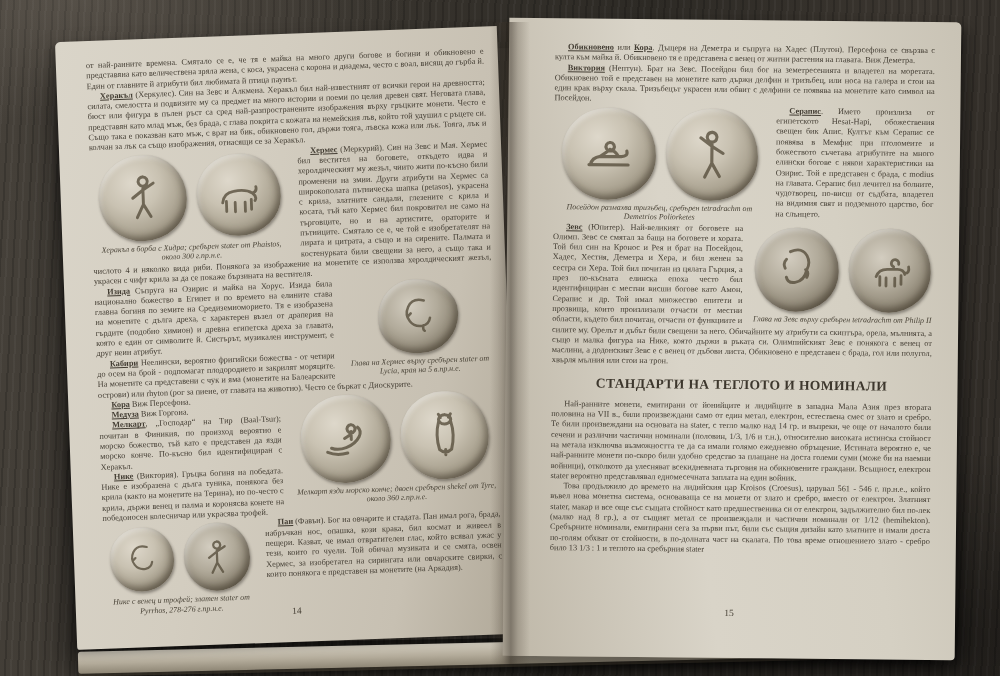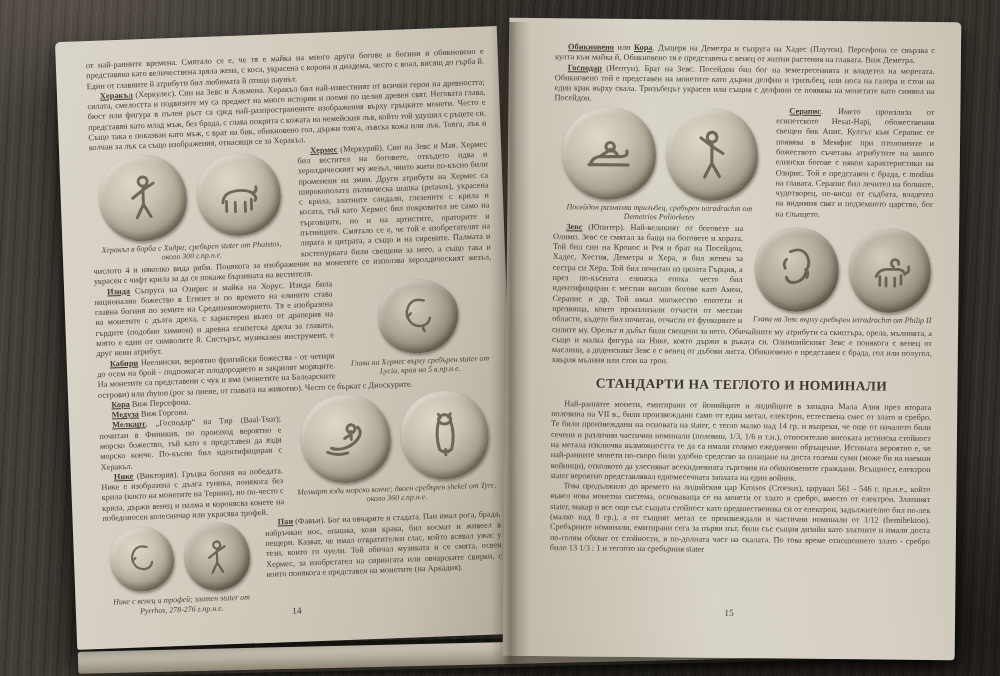--- a/index.html
+++ b/index.html
@@ -145,21 +145,21 @@
       </span>
 
       <p class="entry"><span class="term">Пан</span><span> (Фавън). Бог на овчарите и стадата. Пан имал рога, брада, набръчкан нос, опашка, кози крака, бил космат и живеел в пещери. Казват, че имал отвратителен глас, който всявал ужас у тези, които го чуели. Той обичал музиката и се смята, освен Хермес, за изобретател на сирингата или овчарските свирки, с които понякога е представен на монетите (на Аркадия).</span></p>
 
       <div class="pageno pn-left">14</div>
     </div>
 
     <div class="page page-right">
       <p class="entry"><span class="term">Обикновено</span><span> или </span><span class="term">Кора</span><span>. Дъщеря на Деметра и съпруга на Хадес (Плутон). Персефона се свързва с култа към майка й. Обикновено тя е представена с венец от житни растения на главата. Виж Деметра.</span></p>
 
-      <p class="entry"><span class="term">Господар</span><span> (Нептун). Брат на Зевс. Посейдон бил бог на земетресенията и владетел на моретата. Обикновено той е представен на монетите като държи делфин и тризъбец, или носа на галера и стои на един крак върху скала. Тризъбецът украсен или същия с делфини се появява на монетите като символ на Посейдон.</span></p>
+      <p class="entry"><span class="term">Виктория</span><span> (Нептун). Брат на Зевс. Посейдон бил бог на земетресенията и владетел на моретата. Обикновено той е представен на монетите като държи делфин и тризъбец, или носа на галера и стои на един крак върху скала. Тризъбецът украсен или обвит с делфини се появява на монетите като символ на Посейдон.</span></p>
 
       <span class="fig fl" style="width:212px">
         <span class="coins">
           <span class="coin" style="width:94px;height:92px">
             <svg viewBox="0 0 100 100" aria-hidden="true">
                 <path d="M22 66 h56 M24 66 q2 -10 14 -12 h30 q10 0 8 -8 M52 34 a6 6 0 1 0 .2 0 M52 44 q-8 6 -14 10 M52 44 q8 2 12 10"></path>
               </svg>
           </span>
           <span class="coin" style="width:92px;height:92px">
             <svg viewBox="0 0 100 100" aria-hidden="true">

